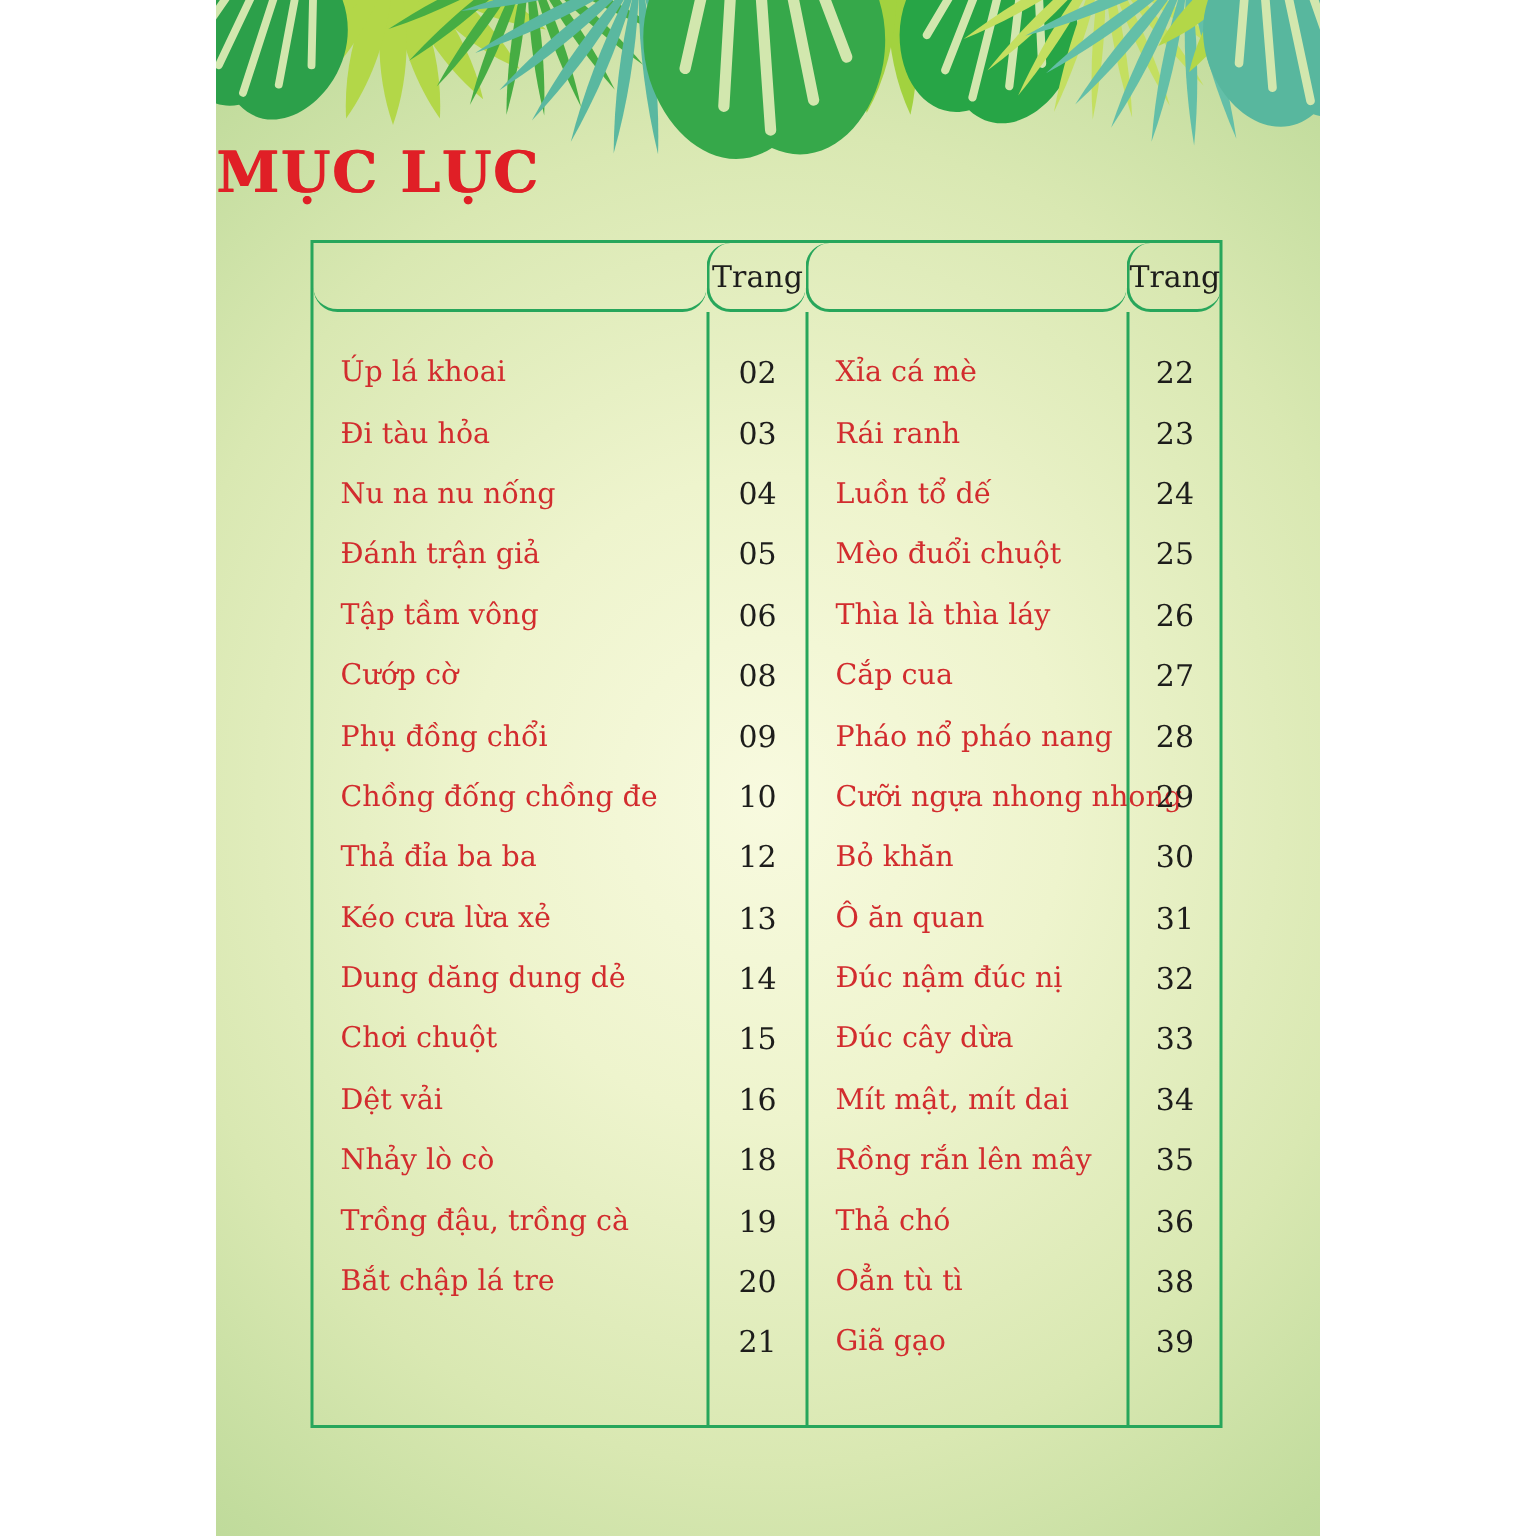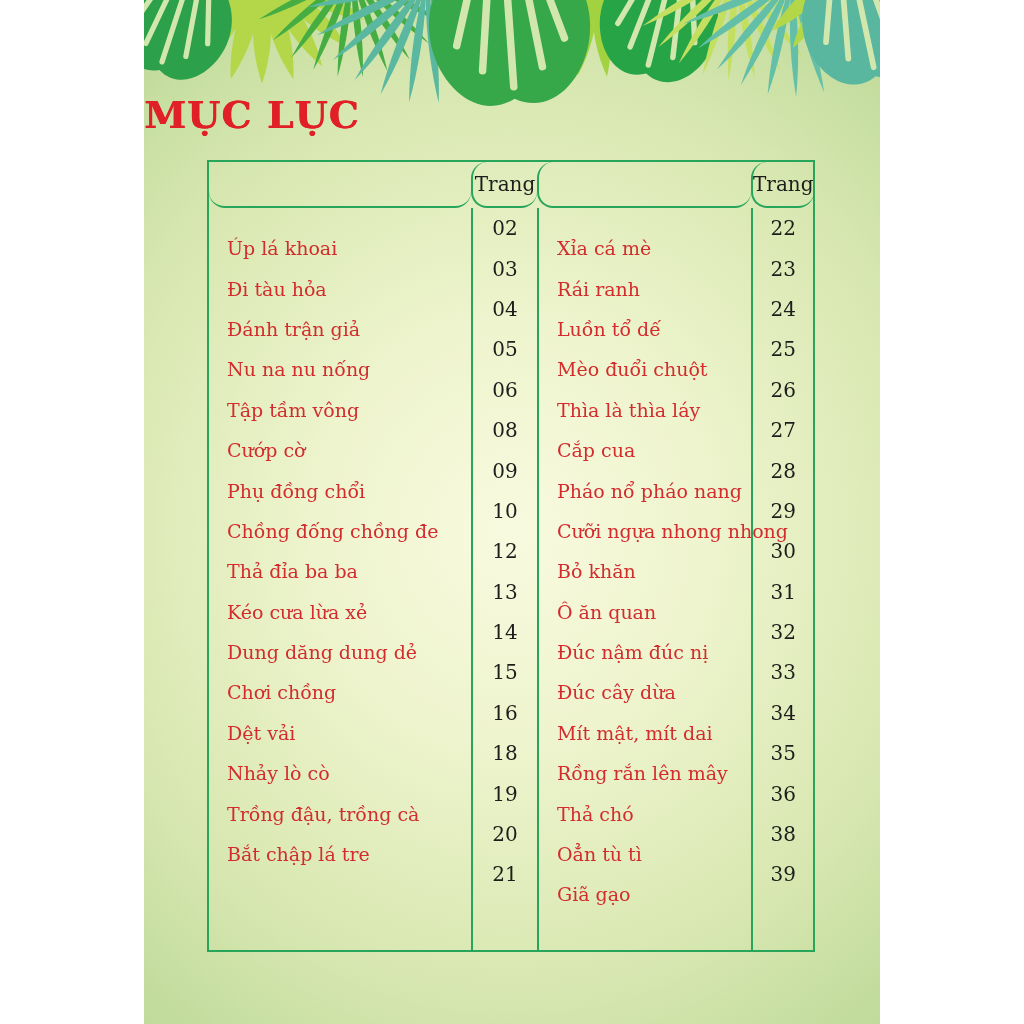--- a/index.html
+++ b/index.html
@@ -28,21 +28,21 @@
     grid-template-columns:262px 66px 214px 1fr;
     grid-template-rows:46px 1fr;
   }
   .hcell{border-bottom:2px solid #27a65b;display:flex;align-items:center;justify-content:center;border-radius:16px;}
   .col-sep{border-left:2px solid #27a65b;}
   .trang{
     font-family:"DejaVu Serif","Liberation Serif",serif;
     font-size:20px;color:#1d1d1b;
   }
   .names-col{padding:20px 0 0 18px;display:flex;flex-direction:column;box-sizing:border-box;}
-  .pages-col{display:flex;flex-direction:column;box-sizing:border-box;}
+  .pages-col{padding-top:20px;display:flex;flex-direction:column;box-sizing:border-box;}
   .toc-title{
     height:40.4px;display:flex;align-items:center;
     font-family:"DejaVu Serif","Liberation Serif",serif;
     font-size:19px;color:#d22c2e;white-space:nowrap;
   }
   .toc-page{
     height:40.4px;display:flex;align-items:center;justify-content:center;
     font-family:"DejaVu Serif","Liberation Serif",serif;
     font-size:20px;color:#1d1d1b;
   }
@@ -126,30 +126,30 @@
 
   <div class="toc-table">
     <div class="hcell"></div>
     <div class="hcell col-sep trang">Trang</div>
     <div class="hcell col-sep"></div>
     <div class="hcell col-sep trang">Trang</div>
 
     <div class="names-col">
         <div class="toc-title">Úp lá khoai</div>
         <div class="toc-title">Đi tàu hỏa</div>
+        <div class="toc-title">Nu na nu nống</div>
         <div class="toc-title">Đánh trận giả</div>
-        <div class="toc-title">Nu na nu nống</div>
         <div class="toc-title">Tập tầm vông</div>
         <div class="toc-title">Cướp cờ</div>
         <div class="toc-title">Phụ đồng chổi</div>
         <div class="toc-title">Chồng đống chồng đe</div>
         <div class="toc-title">Thả đỉa ba ba</div>
         <div class="toc-title">Kéo cưa lừa xẻ</div>
         <div class="toc-title">Dung dăng dung dẻ</div>
-        <div class="toc-title">Chơi chồng</div>
+        <div class="toc-title">Chơi chuột</div>
         <div class="toc-title">Dệt vải</div>
         <div class="toc-title">Nhảy lò cò</div>
         <div class="toc-title">Trồng đậu, trồng cà</div>
         <div class="toc-title">Bắt chập lá tre</div>
       </div>
     <div class="pages-col col-sep">
         <div class="toc-page">02</div>
         <div class="toc-page">03</div>
         <div class="toc-page">04</div>
         <div class="toc-page">05</div>

